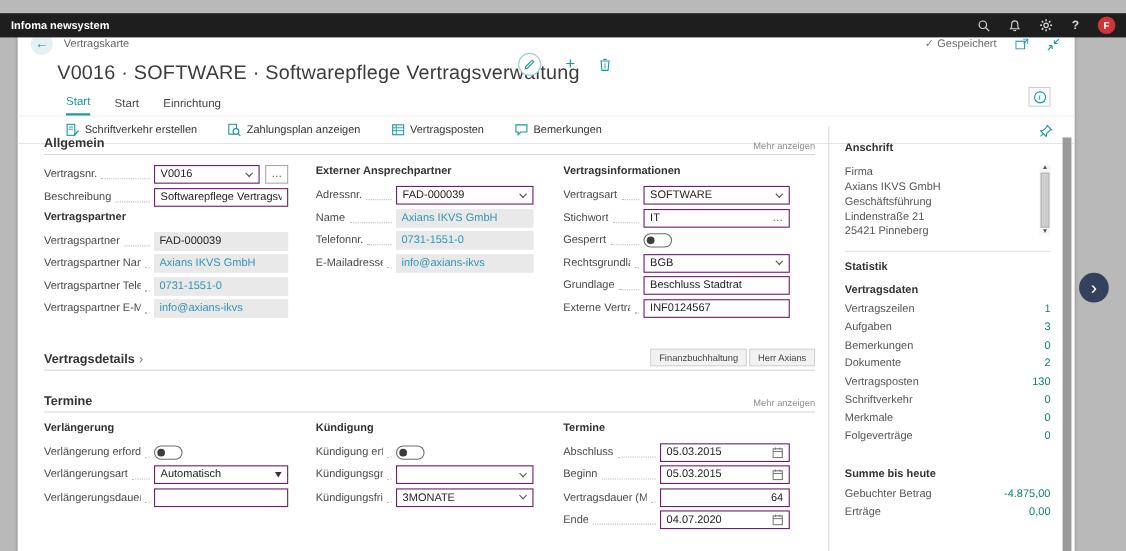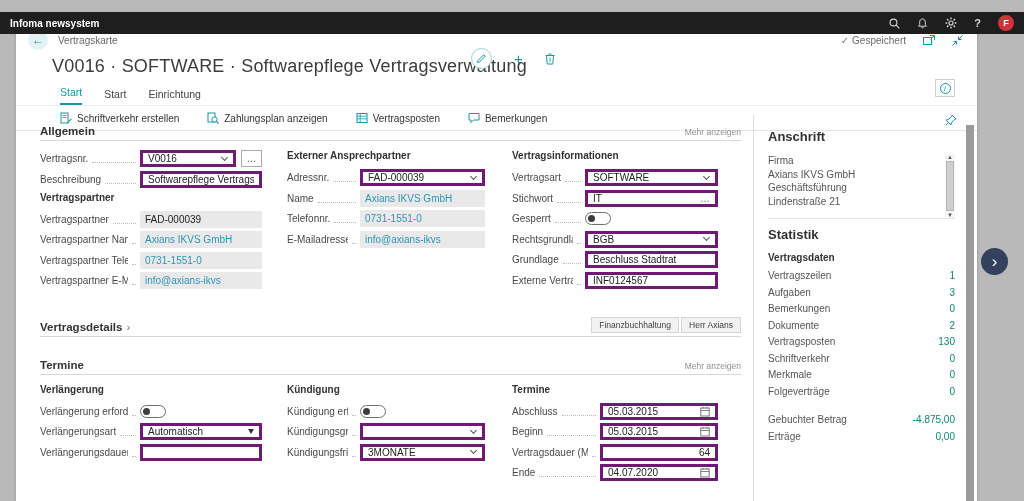--- a/index.html
+++ b/index.html
@@ -77,21 +77,21 @@
   .grp-title { font-size:10px; font-weight:bold; color:#333; margin:4px 0 8px; }
   .col2 .grp-title, .col3 .grp-title { margin-top:0; }
 
   .frow { display:flex; align-items:center; margin-bottom:3.5px; height:17px; }
   .flabel { flex:1; display:flex; align-items:center; font-size:10px; color:#494949; min-width:0; }
   .flabel .ltext { white-space:nowrap; overflow:hidden; }
   .leader { flex:1; border-bottom:1px dotted #bdbdbd; height:9px; margin:0 4px; min-width:4px; }
 
   .ctl { height:17px; display:flex; align-items:center; font-size:10px; color:#222; padding:0 5px; flex:none; }
   .ctl .fval { flex:1; white-space:nowrap; overflow:hidden; }
-  .box { border:3px solid #701a75; background:#fff; }
+  .box { border:1px solid #701a75; background:#fff; }
   .ro { background:#e9e9e9; border:none; }
   .link .fval { color:#2e95b8; }
   .num .fval { text-align:right; }
   .w-c1 { width:122px; } .w-c1s { width:96px; } .w-c2 { width:125px; } .w-c3 { width:133px; } .w-t3 { width:118px; }
   .assist-btn { width:21px; height:17px; border:1px solid #ababab; background:#fff; color:#555;
     font-size:10px; line-height:8px; margin-left:5px; cursor:pointer; }
   .chev { width:5px; height:5px; border-right:1.3px solid #555; border-bottom:1.3px solid #555;
     transform:rotate(45deg); margin:-3px 1px 0 4px; flex:none; cursor:pointer; }
   .tri { width:0; height:0; border-left:3.5px solid transparent; border-right:3.5px solid transparent;
     border-top:5px solid #333; margin-left:4px; flex:none; cursor:pointer; }
@@ -100,21 +100,21 @@
 
   .toggle { width:26px; height:13px; border:1px solid #6e6e6e; border-radius:7px; background:#fff;
     position:relative; cursor:pointer; flex:none; }
   .toggle .knob { position:absolute; left:2px; top:2px; width:7px; height:7px; border-radius:50%; background:#3d3d3d; }
   .frow.toggle-row .flabel { flex:none; width:100px; }
   .col2 .frow.toggle-row .flabel { width:73px; }
 
   .spacer-lg { height:14px; }
 
   
-  .fb-title { font-size:13px; font-weight:bold; color:#333; margin:8px 0 10px; }
+  .fb-title { font-size:10px; font-weight:bold; color:#333; margin:8px 0 10px; }
   .addr-wrap { position:relative; padding-right:16px; border-bottom:1px solid #e4e4e4; padding-bottom:10px; }
   .addr-lines { font-size:10px; color:#555; line-height:13.5px; }
   .addr-scroll { position:absolute; right:0; top:0; width:10px; height:64px; background:#f6f6f6; font-size:6px;
     color:#555; display:flex; flex-direction:column; align-items:center; }
   .addr-scroll .sthumb { flex:1; width:8px; background:#cfcfcf; border:1px solid #b5b5b5; margin:1px 0; }
   .fb-grp-title { font-size:10px; font-weight:bold; color:#333; margin:6px 0 7px; }
   .fb-row { display:flex; align-items:center; font-size:10px; margin-bottom:5.5px; }
   .fb-row .fb-label { color:#555; }
   .fb-row .fb-value { margin-left:auto; color:#0e8577; cursor:pointer; }
   .fb-gap { height:12px; }
@@ -573,20 +573,21 @@
 
       <div class="factbox">
         <div class="fb-title">Anschrift</div>
         <div class="addr-wrap">
           <div class="addr-lines">
 
           <div>Firma</div>
               <div>Axians IKVS GmbH</div>
               <div>Geschäftsführung</div>
               <div>Lindenstraße 21</div>
+              <div>25421 Pinneberg</div>
             </div>
           <div class="addr-scroll">
             <span>▲</span>
             <span class="sthumb"></span>
             <span>▼</span>
           </div>
         </div>
 
         <div class="fb-title">Statistik</div>
 
@@ -629,20 +630,21 @@
               <span class="fb-value">0</span>
             </div>
 
             <div class="fb-row">
               <span class="fb-label">Folgeverträge</span>
               <span class="fb-value">0</span>
             </div>
           </div>
 
         <div class="fb-gap"></div>
+        <div class="fb-grp-title">Summe bis heute</div>
         <div>
 
 
             <div class="fb-row">
               <span class="fb-label">Gebuchter Betrag</span>
               <span class="fb-value">-4.875,00</span>
             </div>
 
             <div class="fb-row">
               <span class="fb-label">Erträge</span>

